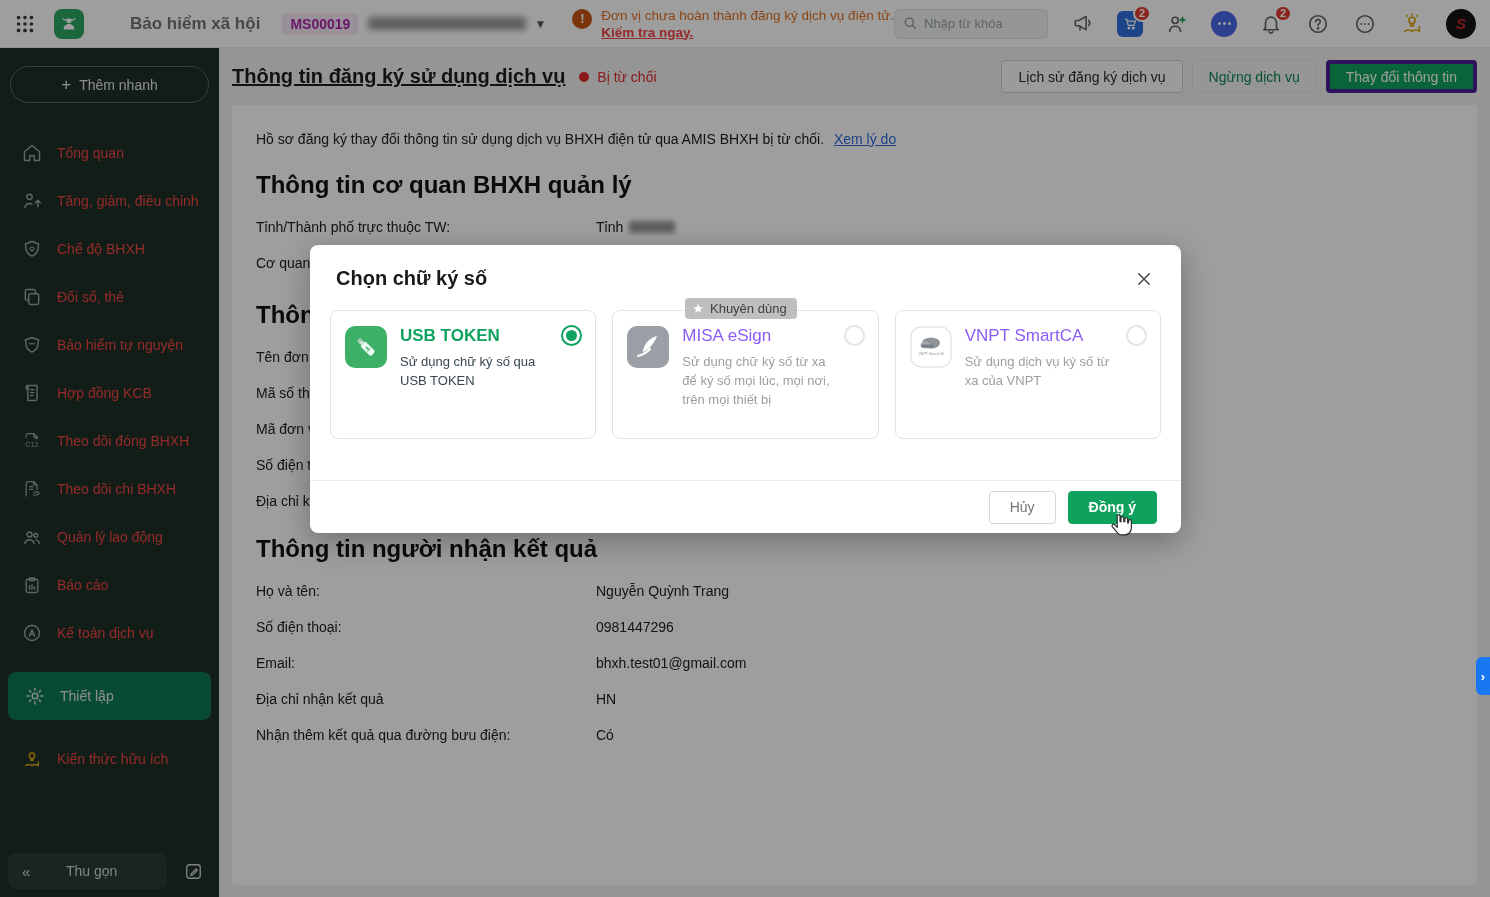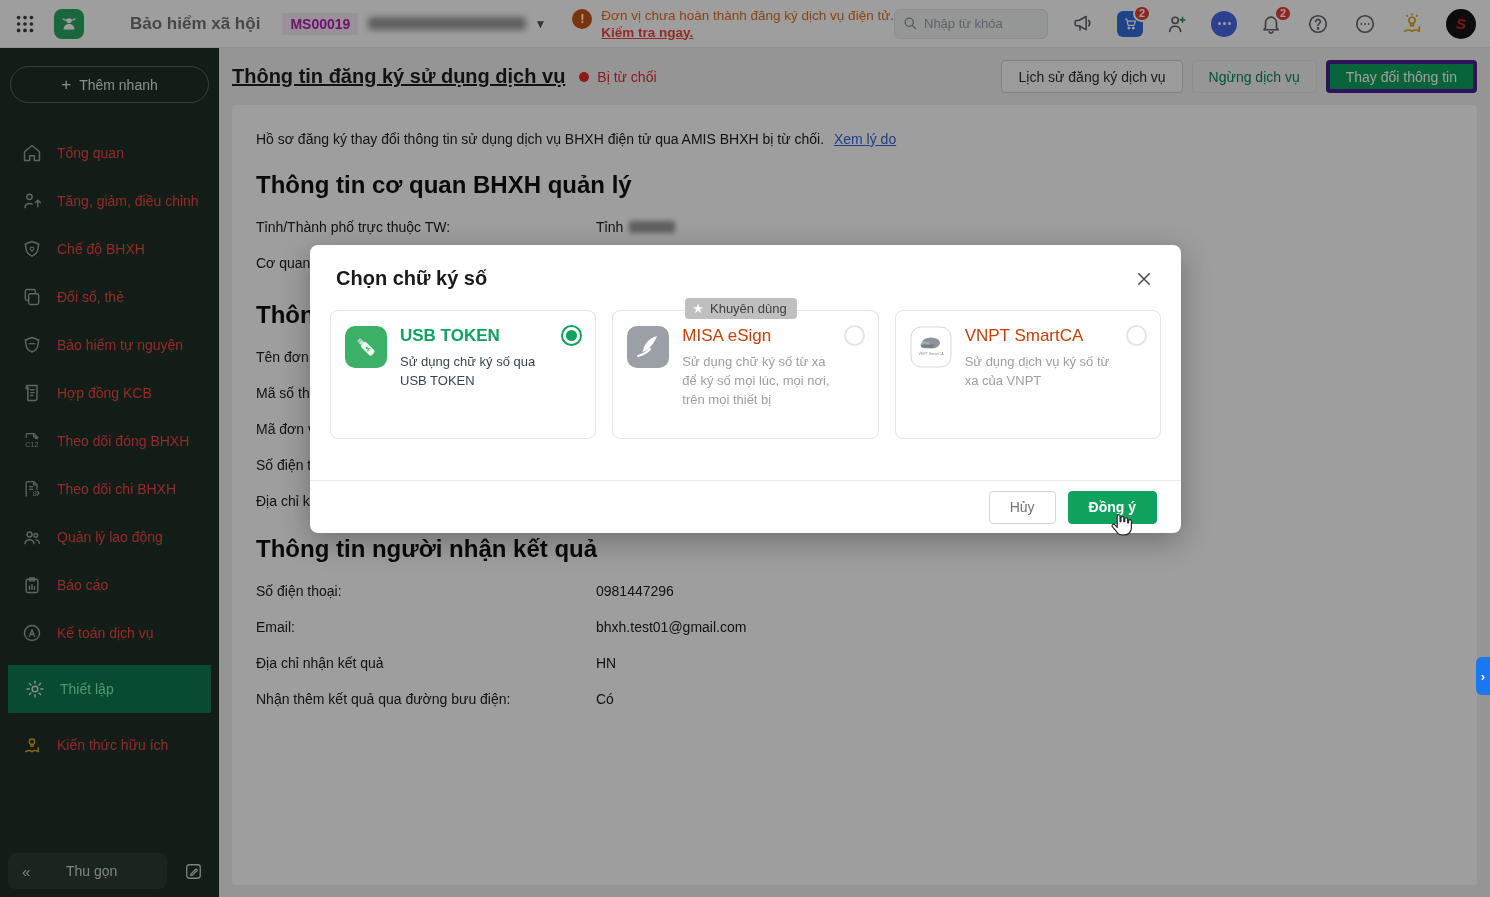--- a/index.html
+++ b/index.html
@@ -41,21 +41,21 @@
 
   
   .sidebar { position:absolute; top:48px; left:0; bottom:0; width:219px; background:#203026; z-index:10; }
   .quick-add { margin:18px 10px 26px; height:37px; border:1px solid #5a6a60; border-radius:19px;
                display:flex; align-items:center; justify-content:center; gap:8px; color:#dfe3e0;
                font-size:14px; cursor:pointer; }
   .quick-add .plus { font-size:17px; }
   .side-item { height:48px; display:flex; align-items:center; gap:15px; padding-left:22px;
                color:#ef4444; font-size:14px; cursor:pointer; }
   .side-item svg { flex:none; }
-  .side-item.active { margin:8px 8px; padding-left:17px; background:#0c7a52; border-radius:1px; color:#86efac; }
+  .side-item.active { margin:15px 8px; padding-left:17px; background:#0c7a52; border-radius:8px; color:#e5e5e5; }
   .side-bottom { position:absolute; bottom:8px; left:8px; right:8px; display:flex; align-items:center; gap:8px; }
   .collapse-box { flex:1; height:36px; background:rgba(255,255,255,0.06); border-radius:8px; display:flex;
                   align-items:center; color:#cfd6d1; font-size:14px; cursor:pointer; padding:0 14px; }
   .collapse-box .chevs { font-size:15px; }
   .collapse-box .clabel { flex:1; text-align:center; }
   .pencil-btn { width:36px; height:36px; border-radius:8px; display:flex; align-items:center; justify-content:center; cursor:pointer; }
 
   
   .main { position:absolute; top:48px; left:219px; right:0; bottom:0; }
   .page-head { height:57px; display:flex; align-items:center; padding:0 13px; }
@@ -89,21 +89,21 @@
   .modal-head { display:flex; align-items:center; justify-content:space-between; padding:22px 26px 16px; }
   .modal-title { font-size:20px; font-weight:bold; color:#1a1a1a; }
   .modal-close { width:22px; height:22px; cursor:pointer; display:flex; align-items:center; justify-content:center; }
   .cards-row { display:flex; gap:16px; padding:4px 20px 0; }
   .opt-card { position:relative; width:271px; height:129px; border:1px solid #e3e3e3; border-radius:8px;
               padding:15px 14px; display:flex; gap:13px; cursor:pointer; background:#fff; }
   .opt-icon { width:42px; height:42px; flex:none; }
   .opt-body { flex:1; padding-right:22px; }
   .opt-name { font-size:17px; font-weight:bold; margin-bottom:6px; }
   .opt-name.green { color:#0fa25e; }
-  .opt-name.gray { color:#c2410c; font-weight:normal; }
+  .opt-name.gray { color:#8b5cf6; font-weight:normal; }
   .opt-desc { font-size:13px; line-height:19px; color:#37474f; }
   .opt-desc.gray { color:#9e9e9e; }
   .radio { position:absolute; top:14px; right:13px; width:21px; height:21px; border-radius:50%; }
   .radio.sel { border:2px solid #0fa25e; }
   .radio.sel::after { content:""; position:absolute; inset:3px; border-radius:50%; background:#0fa25e; }
   .radio.empty { border:2px solid #e4e4e4; }
   .rec-badge { position:absolute; top:-13px; left:72px; background:#bfbfbf; color:#3f3f3f; font-size:13px;
                border-radius:4px; padding:3px 10px 3px 7px; display:flex; align-items:center; gap:6px; white-space:nowrap; }
   .rec-badge .star { color:#fff; font-size:13px; }
   .modal-foot { position:absolute; left:0; right:0; bottom:0; height:53px; border-top:1px solid #ebebeb;
@@ -393,20 +393,24 @@
       </div>
       <div class="info-row">
         <div class="info-label">Số điện t</div>
       </div>
       <div class="info-row">
         <div class="info-label">Địa chỉ ki</div>
       </div>
 
       <div class="sec-title" style="margin-top:24px">Thông tin người nhận kết quả</div>
       <div class="info-row">
+        <div class="info-label">Họ và tên:</div>
+        <div class="info-value">Nguyễn Quỳnh Trang</div>
+      </div>
+      <div class="info-row">
         <div class="info-label">Số điện thoại:</div>
         <div class="info-value">0981447296</div>
       </div>
       <div class="info-row">
         <div class="info-label">Email:</div>
         <div class="info-value">bhxh.test01@gmail.com</div>
       </div>
       <div class="info-row">
         <div class="info-label">Địa chỉ nhận kết quả</div>
         <div class="info-value">HN</div>

